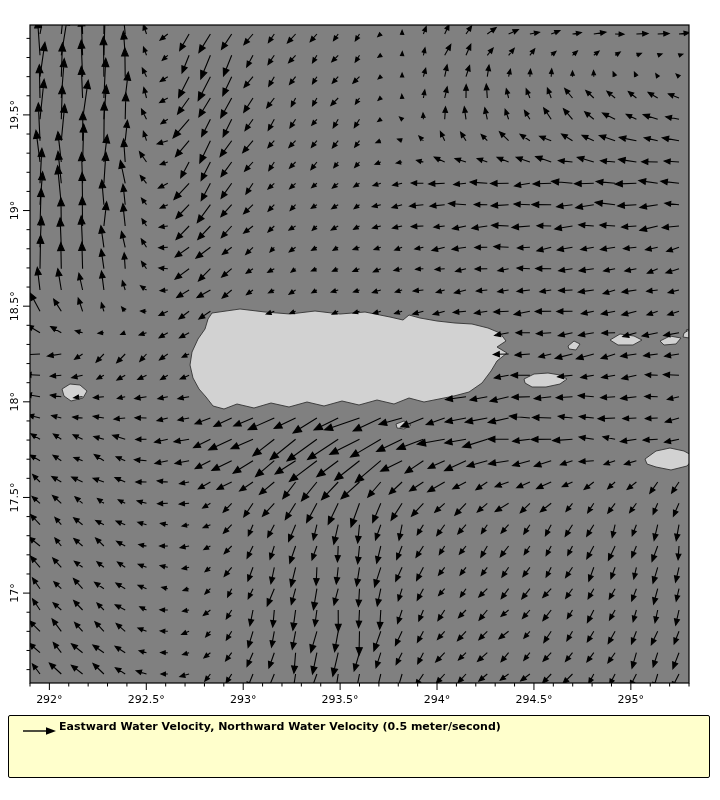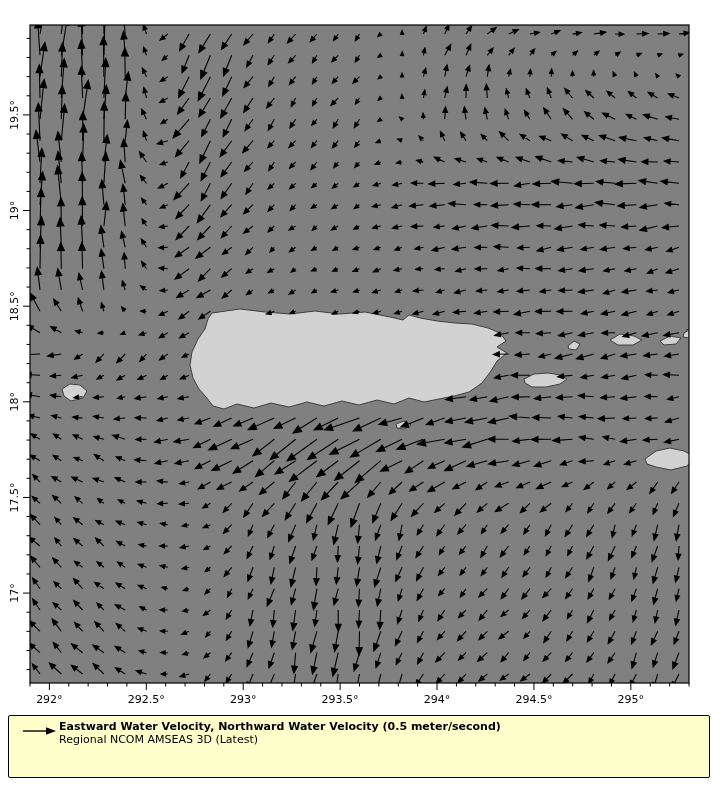--- a/index.html
+++ b/index.html
@@ -11,20 +11,21 @@
   #plot-svg{position:absolute;left:0;top:0;}
   #legend{
     position:absolute;left:8px;top:715px;width:702px;height:63px;box-sizing:border-box;
     background:var(--legend-bg,#ffffcc);border:1.2px solid var(--legend-border,#000);
     border-radius:2px;
   }
   #legend .key-arrow{position:absolute;left:13px;top:10px;}
   #legend .legend-text{
     position:absolute;left:50px;top:4px;font-size:11px;line-height:13px;color:#000;
     white-space:nowrap;
+    text-align:right;
   }
   #legend .l1{font-weight:bold;}
 </style>
 </head>
 <body>
 
 <div id="figure">
 
   <svg id="plot-svg" width="720" height="715" viewBox="0 0 720 715">
       <defs>
@@ -1037,17 +1038,16 @@
       </g>
     </svg>
 
   <div id="legend">
     <svg class="key-arrow" width="34" height="10" viewBox="0 0 34 10">
       <line x1="1" y1="5" x2="25" y2="5" stroke="#000" stroke-width="1.4"></line>
       <polygon points="24,1.2 34,5 24,8.8" fill="#000"></polygon>
     </svg>
     <div class="legend-text">
       <div class="l1">Eastward Water Velocity, Northward Water Velocity (0.5 meter/second)</div>
-      <div class="l2">Regional NCOM AMSEAS 3D (Latest)</div>
     </div>
   </div>
 
 </div>
 
 </body></html>

